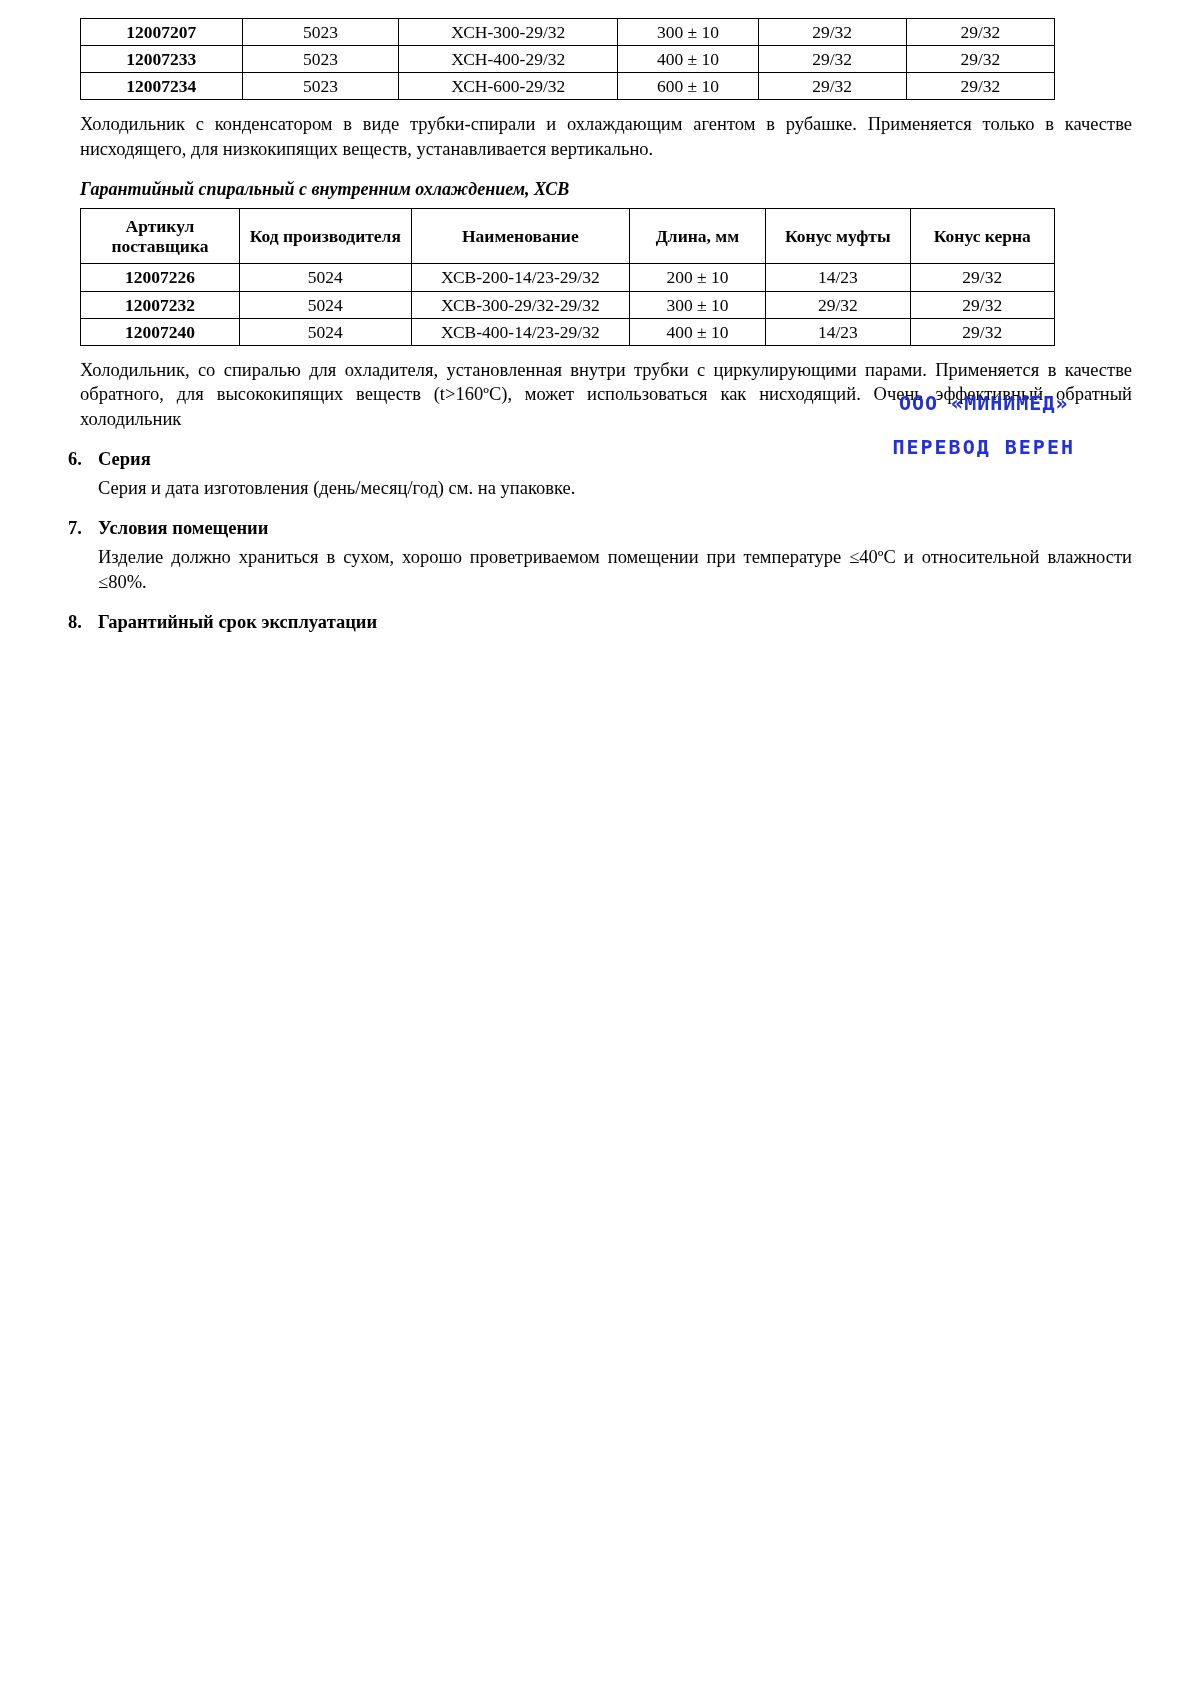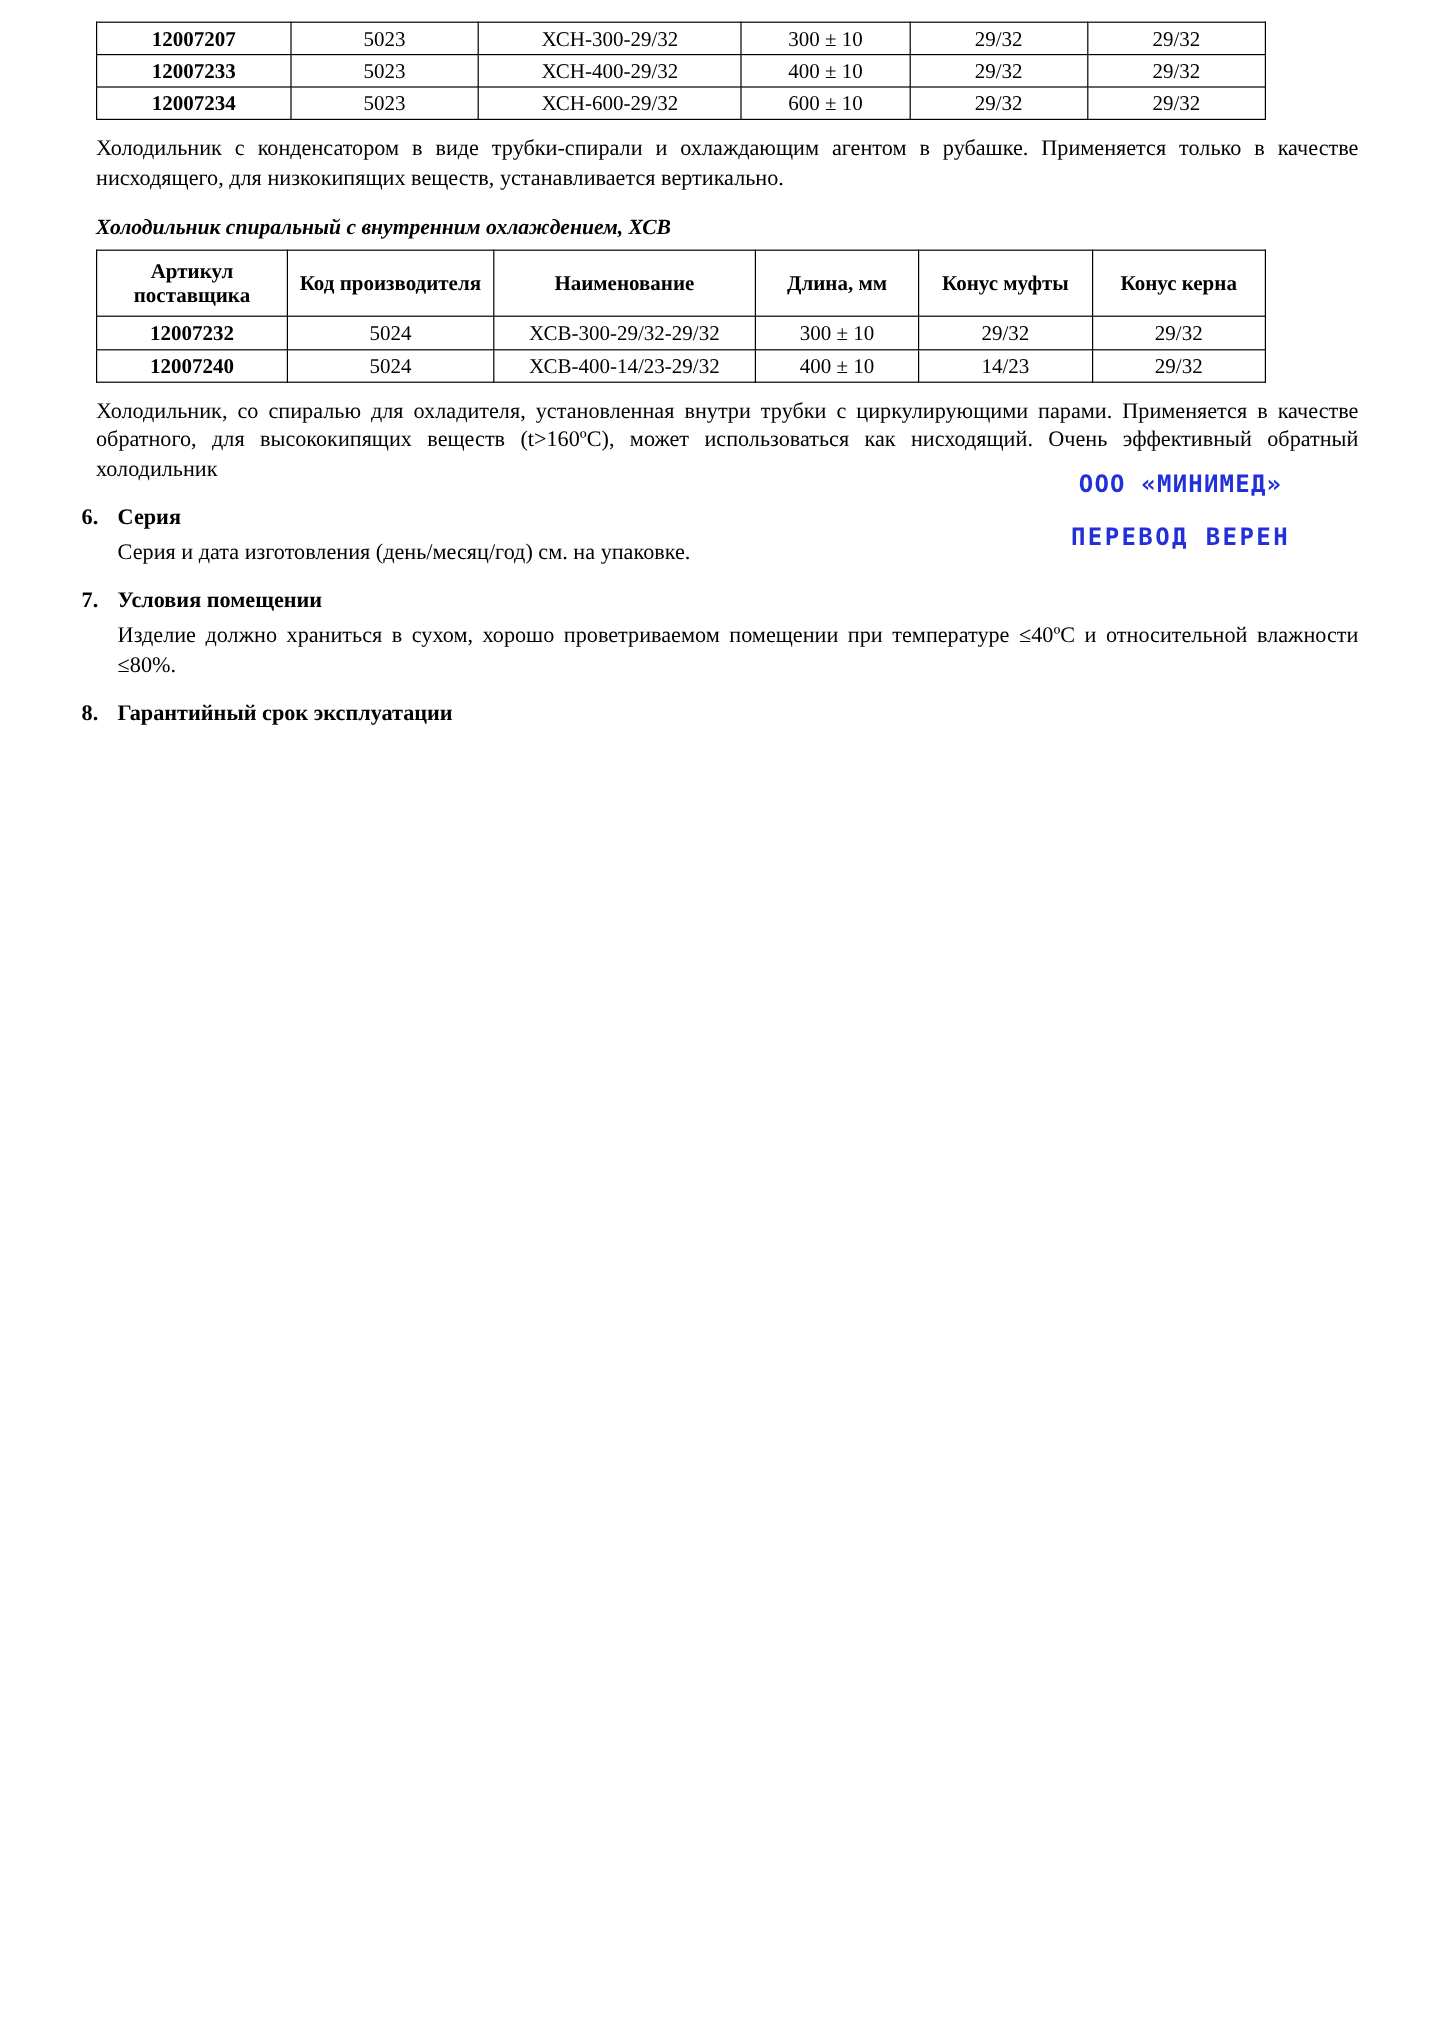--- a/index.html
+++ b/index.html
@@ -156,35 +156,43 @@
           <td class="col-name">ХСН-600-29/32</td>
           <td class="col-len">600 ± 10</td>
           <td class="col-mufta">29/32</td>
           <td class="col-kern">29/32</td>
         </tr>
       </tbody>
     </table>
 
     <p class="body">Холодильник с конденсатором в виде трубки-спирали и охлаждающим агентом в рубашке. Применяется только в качестве нисходящего, для низкокипящих веществ, устанавливается вертикально.</p>
 
-    <h3 class="sub-italic">Холодильник спиральный с внутренним охлаждением, ХСВ</h3>
+    <h3 class="sub-italic">Гарантийный спиральный с внутренним охлаждением, ХСВ</h3>
 
     <table class="spec">
       <thead>
         <tr>
           <th class="col-art">Артикул поставщика</th>
           <th class="col-code">Код производителя</th>
           <th class="col-name">Наименование</th>
           <th class="col-len">Длина, мм</th>
           <th class="col-mufta">Конус муфты</th>
           <th class="col-kern">Конус керна</th>
         </tr>
       </thead>
       <tbody>
         <tr>
+          <td class="article col-art">12007226</td>
+          <td class="col-code">5024</td>
+          <td class="col-name">ХСВ-200-14/23-29/32</td>
+          <td class="col-len">200 ± 10</td>
+          <td class="col-mufta">14/23</td>
+          <td class="col-kern">29/32</td>
+        </tr>
+        <tr>
           <td class="article col-art">12007232</td>
           <td class="col-code">5024</td>
           <td class="col-name">ХСВ-300-29/32-29/32</td>
           <td class="col-len">300 ± 10</td>
           <td class="col-mufta">29/32</td>
           <td class="col-kern">29/32</td>
         </tr>
         <tr>
           <td class="article col-art">12007240</td>
           <td class="col-code">5024</td>

